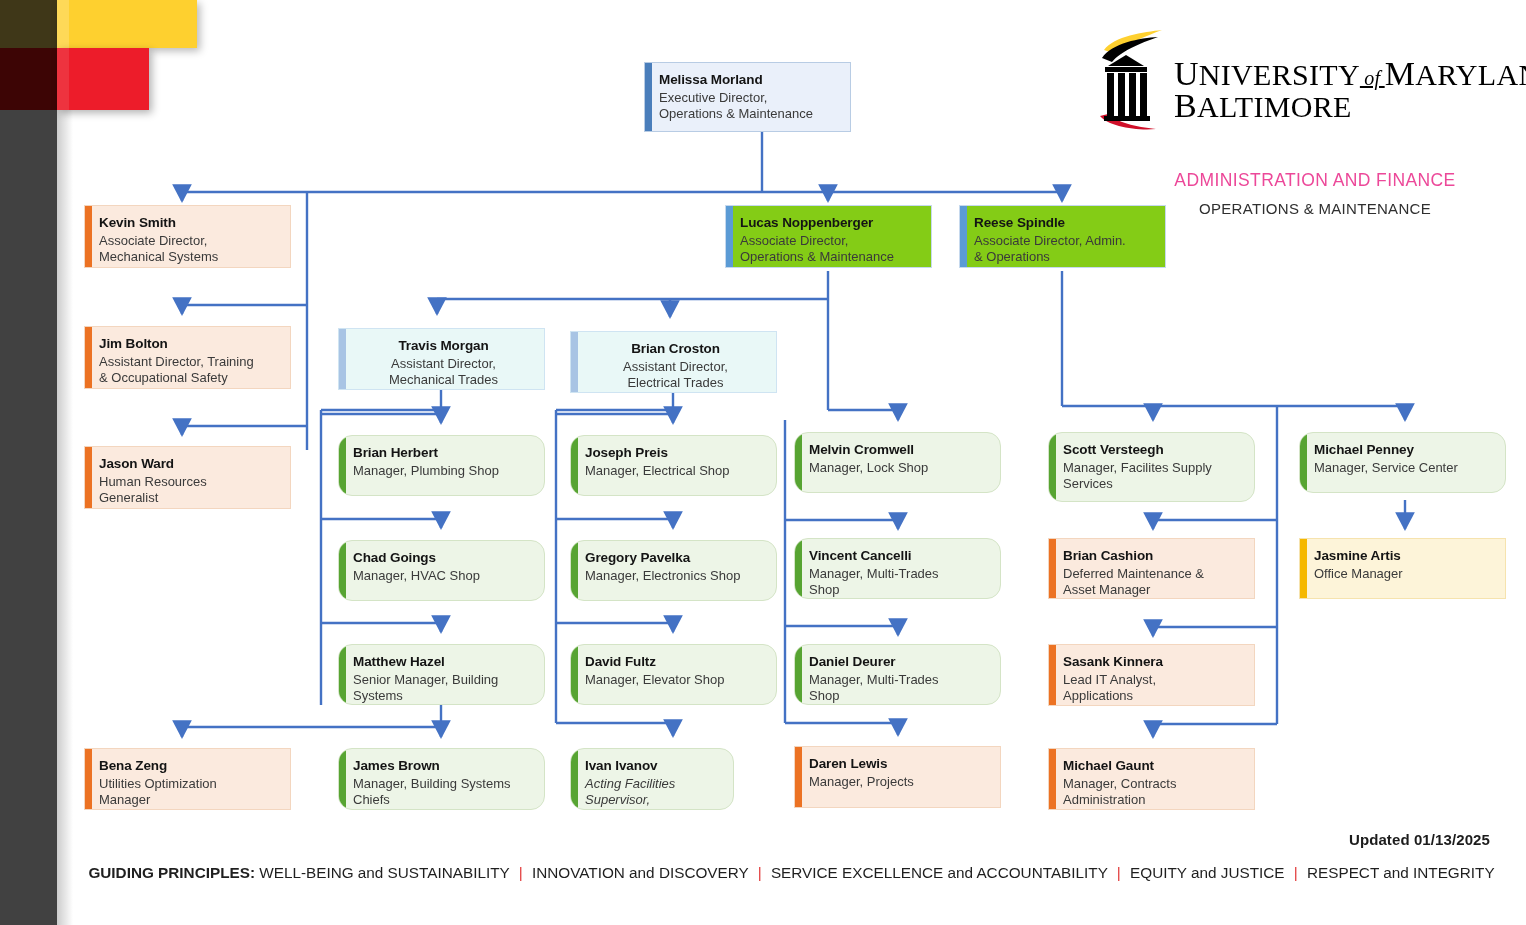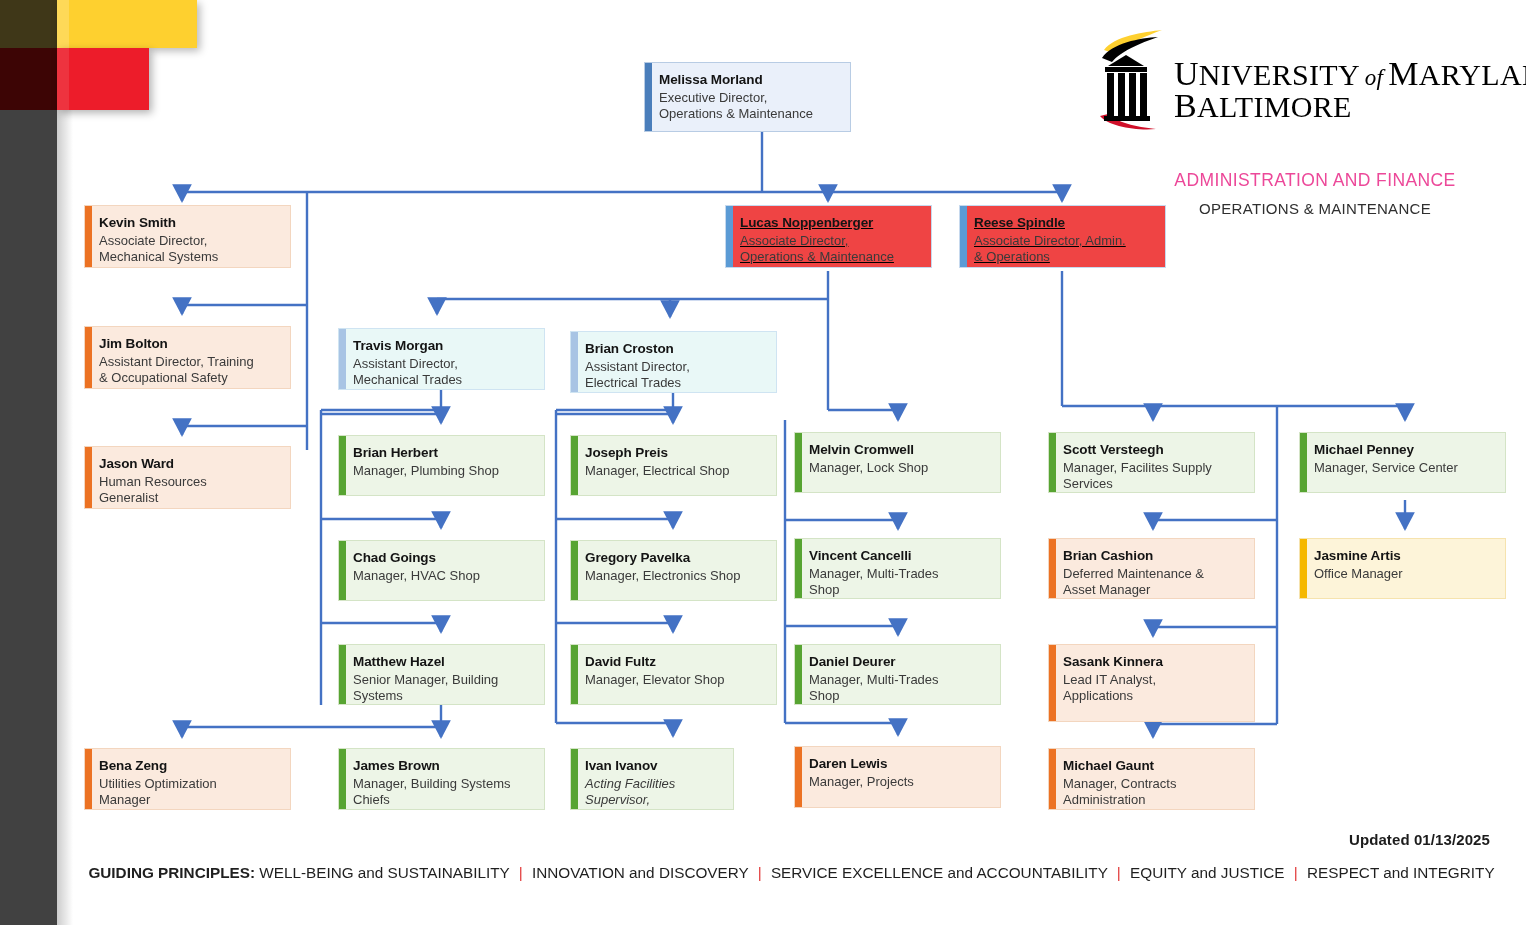--- a/index.html
+++ b/index.html
@@ -42,21 +42,21 @@
   .logo-line {
     font-family: "Liberation Serif", serif;
     color: #000000;
     line-height: 0.93;
     letter-spacing: 0.3px;
     white-space: nowrap;
   }
   #logo-line1 { font-size: 30px; }
   #logo-line2 { font-size: 30px; }
   .smallcap-big { font-size: 34px; }
-  .ital-of { font-style: italic; font-size: 23px; }
+  .ital-of { font-style: italic; font-size: 20px; text-decoration: underline; }
 
   #dept-line1 {
     position: absolute; left: 1155px; top: 170px; width: 320px;
     text-align: center; font-size: 17.5px; color: #ec4899; letter-spacing: 0.4px; z-index: 5;
   }
   #dept-line2 {
     position: absolute; left: 1155px; top: 200px; width: 320px;
     text-align: center; font-size: 15px; color: #2f2f2f; letter-spacing: 0.3px; z-index: 5;
   }
 
@@ -77,25 +77,25 @@
   }
   .node .ttl { font-size: 13px; color: #3a3a3a; display: block; }
   .node .ttl em { font-style: italic; }
 
   
   .node::before {
     content: ""; position: absolute; left: 0; top: 0; bottom: 0; width: 7px;
   }
   .c-blue   { background: #eaf0fa; border-color: #b8cce4; }
   .c-blue::before   { background: #4a7ebb; }
-  .c-blue2  { background: #ef4444; border-color: #c6d9ee; text-decoration: underline; }
+  .c-blue2  { background: #84cc16; border-color: #c6d9ee; }
   .c-blue2::before  { background: #5b9bd5; }
-  .c-cyan   { background: #e9f8f7; border-color: #cfe4f2; }
+  .c-cyan   { background: #e9f8f7; border-color: #cfe4f2; text-align: center; }
   .c-cyan::before   { background: #a8c4e4; }
-  .c-green  { background: #edf5e7; border-color: #d4e4c6; }
+  .c-green  { background: #edf5e7; border-color: #d4e4c6; border-radius: 14px; }
   .c-green::before  { background: #57a432; }
   .c-orange { background: #fbeade; border-color: #f3d6bf; }
   .c-orange::before { background: #ec7223; }
   .c-gold   { background: #fdf4d9; border-color: #f6e3ae; }
   .c-gold::before   { background: #f5b800; }
 
   
   #updated {
     position: absolute; right: 36px; top: 831px; z-index: 6;
     font-size: 15px; font-weight: bold; color: #1c1c1c; letter-spacing: 0.1px;
@@ -269,21 +269,21 @@
 <div class="node c-green" style="left:570px; top:435px; width:207px; height:61px;">
   <span class="nm">Joseph Preis</span>
   <span class="ttl">Manager, Electrical Shop</span>
 </div>
 
 <div class="node c-green" style="left:794px; top:432px; width:207px; height:61px;">
   <span class="nm">Melvin Cromwell</span>
   <span class="ttl">Manager, Lock Shop</span>
 </div>
 
-<div class="node c-green" style="left:1048px; top:432px; width:207px; height:61px;">
+<div class="node c-green" style="left:1048px; top:432px; width:207px; height:70px;">
   <span class="nm">Scott Versteegh</span>
   <span class="ttl">Manager, Facilites Supply</span>
   <span class="ttl">Services</span>
 </div>
 
 <div class="node c-green" style="left:1299px; top:432px; width:207px; height:61px;">
   <span class="nm">Michael Penney</span>
   <span class="ttl">Manager, Service Center</span>
 </div>
 
@@ -324,21 +324,21 @@
   <span class="nm">David Fultz</span>
   <span class="ttl">Manager, Elevator Shop</span>
 </div>
 
 <div class="node c-green" style="left:794px; top:644px; width:207px; height:61px;">
   <span class="nm">Daniel Deurer</span>
   <span class="ttl">Manager, Multi-Trades</span>
   <span class="ttl">Shop</span>
 </div>
 
-<div class="node c-orange" style="left:1048px; top:644px; width:207px; height:78px;">
+<div class="node c-orange" style="left:1048px; top:644px; width:207px; height:62px;">
   <span class="nm">Sasank Kinnera</span>
   <span class="ttl">Lead IT Analyst,</span>
   <span class="ttl">Applications</span>
 </div>
 
 <div class="node c-orange" style="left:84px;  top:748px; width:207px; height:62px;">
   <span class="nm">Bena Zeng</span>
   <span class="ttl">Utilities Optimization</span>
   <span class="ttl">Manager</span>
 </div>

